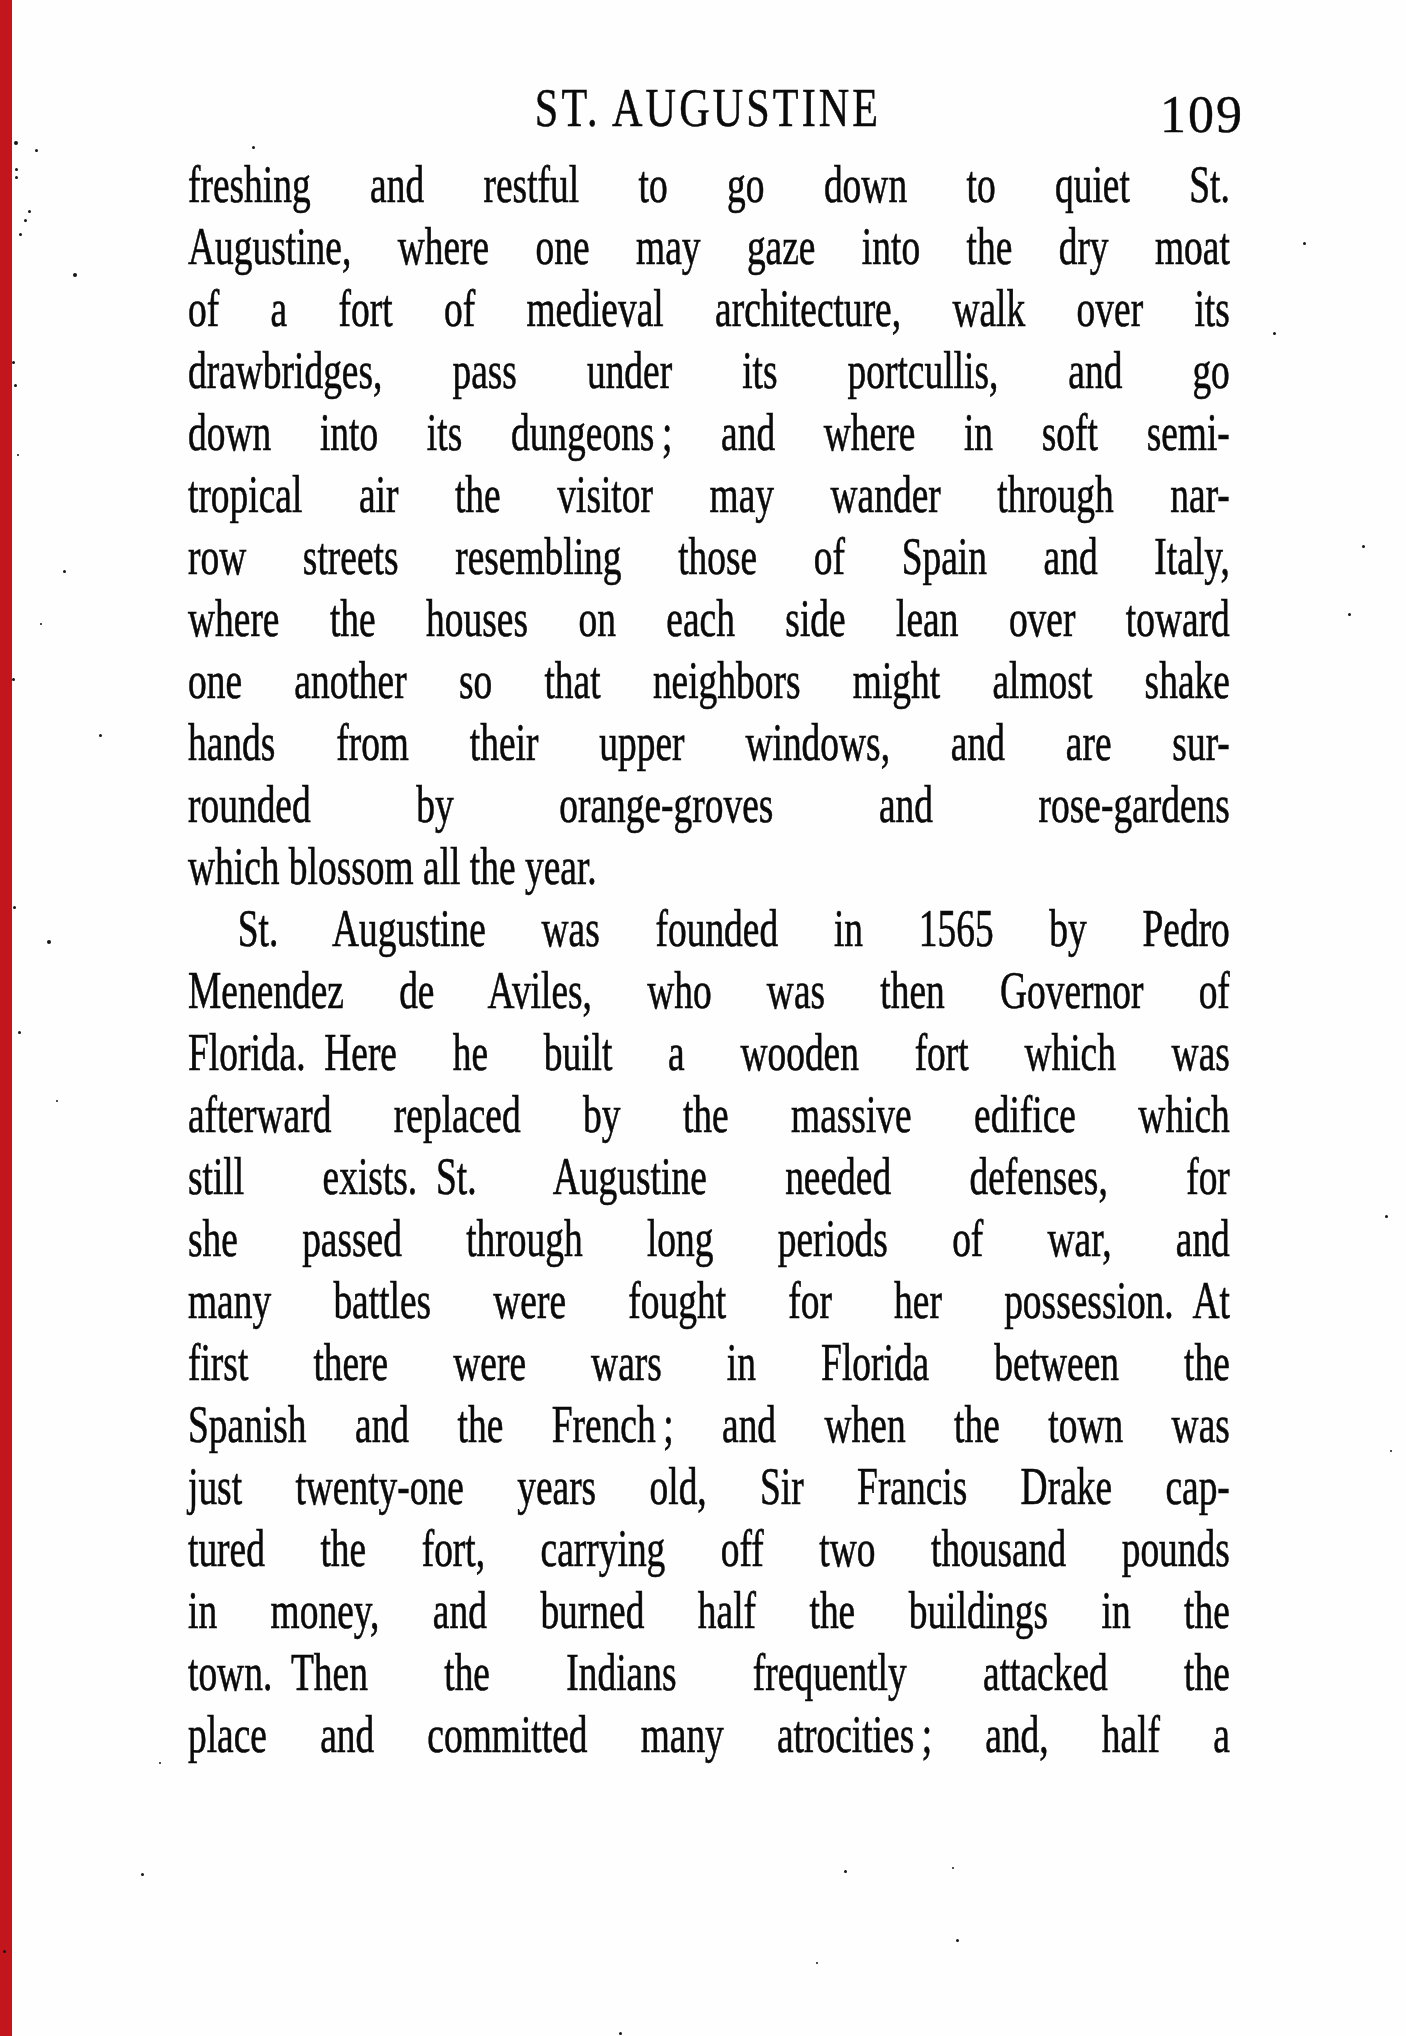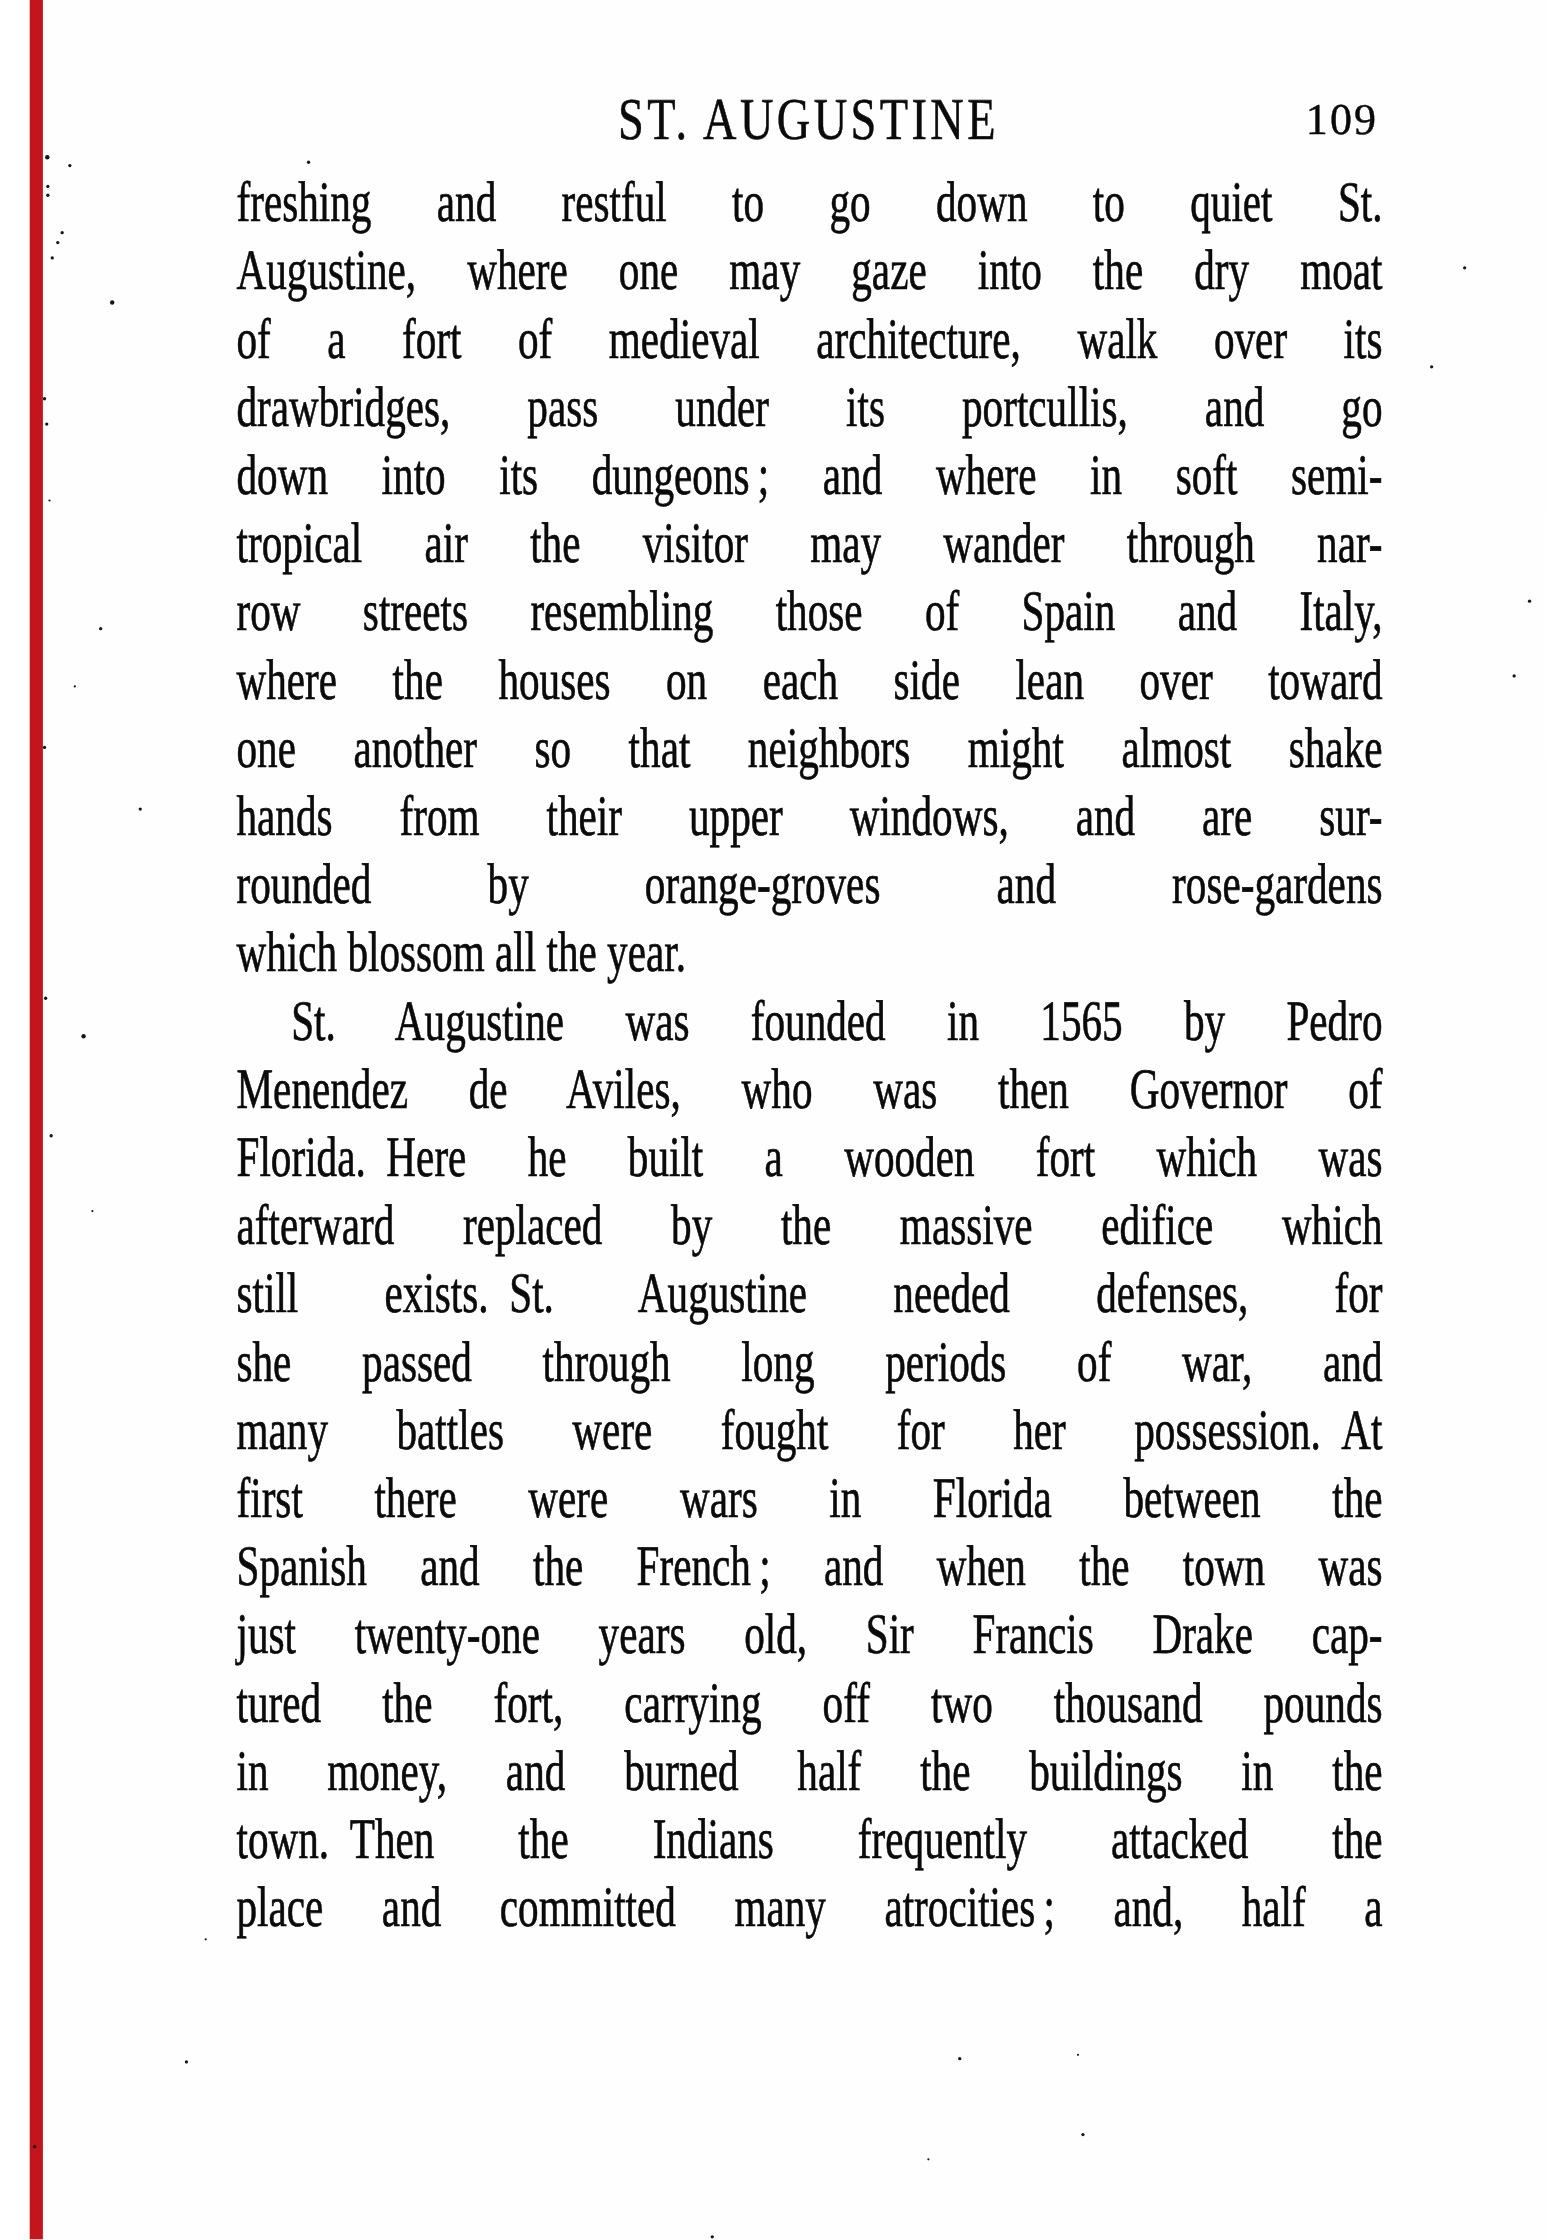--- a/index.html
+++ b/index.html
@@ -4,39 +4,39 @@
 <style>
   html,body{margin:0;padding:0;}
   body{
     width:1406px;height:2036px;
     background:#ffffff;
     position:relative;
     overflow:hidden;
     font-family:"Liberation Serif","DejaVu Serif",serif;
     color:#0a0a0a;
   }
-  .page{position:absolute;inset:0;background:#fffefe;margin-left:27px;}
+  .page{position:absolute;inset:0;background:#fffefe;}
   .edge-strip{
     position:absolute;left:0;top:0;width:12px;height:2036px;
   }
   .running-head{
     position:absolute;left:188px;top:81px;width:1041px;
     text-align:center;font-size:54px;line-height:1;
     white-space:nowrap;
   }
   .running-head .head-inner{
     display:inline-block;
     transform:scaleX(0.78);
     transform-origin:50% 50%;
     letter-spacing:4px;
     -webkit-text-stroke:0.5px #0a0a0a;
   }
   .page-number{
     position:absolute;left:1160px;top:89px;
-    font-size:40px;line-height:1;
+    font-size:52px;line-height:1;
     letter-spacing:2px;
     font-family:Liberation Serif, serif;
     -webkit-text-stroke:0.4px #0a0a0a;
   }
   .text-block{
     position:absolute;left:188px;top:154px;
     width:1447px;
     transform:scaleX(0.72);
     transform-origin:0 0;
     font-size:52px;line-height:62px;

